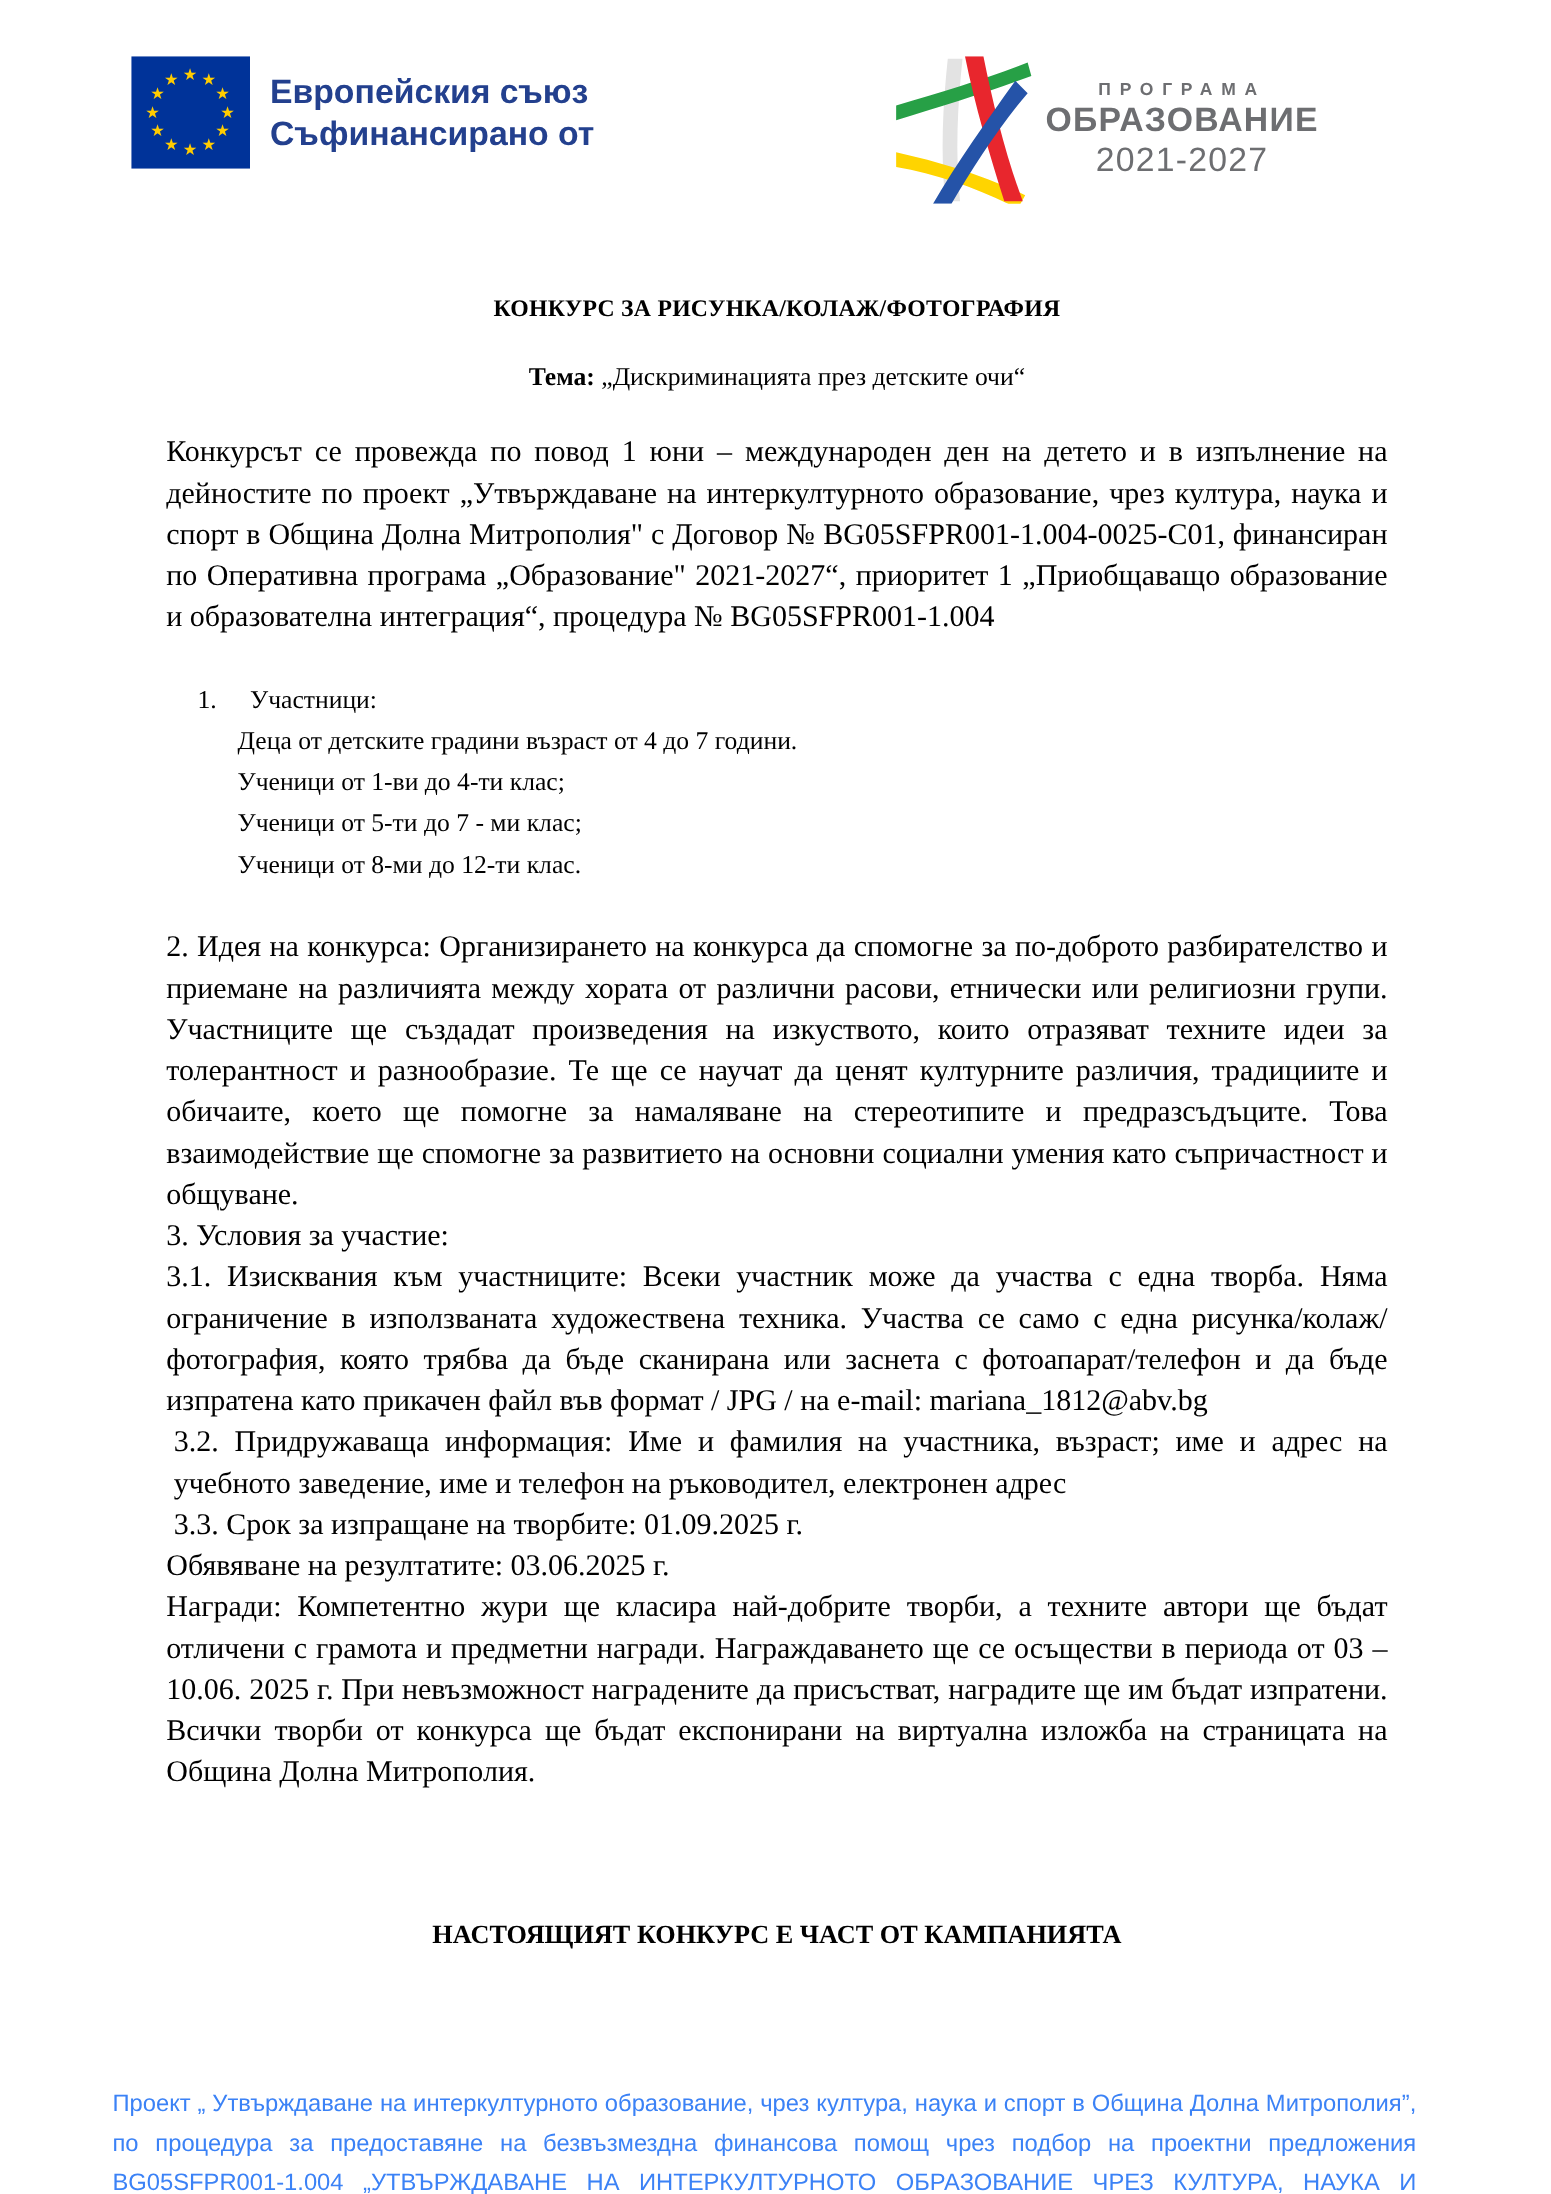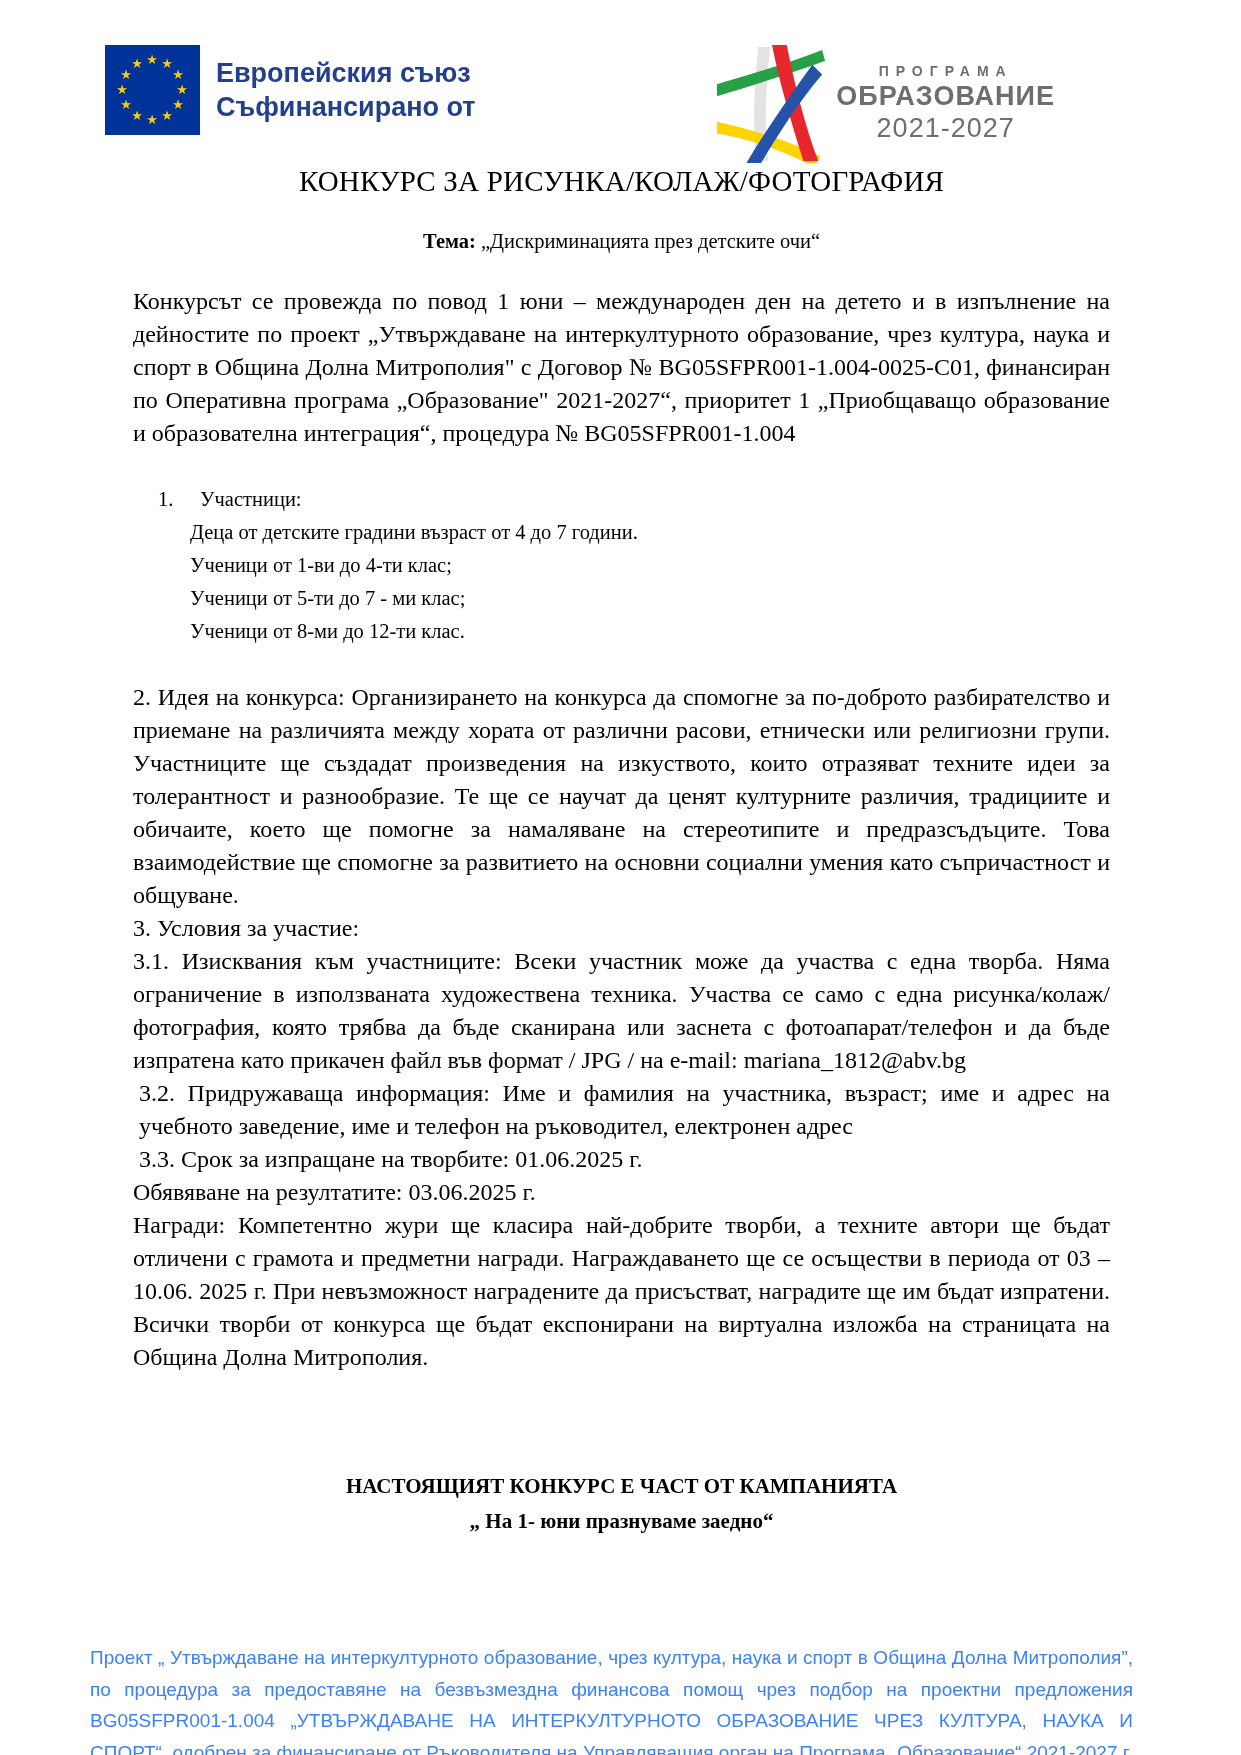--- a/index.html
+++ b/index.html
@@ -44,22 +44,23 @@
     text-align: center;
     margin-top: 18px;
   }
   .program-kicker { font-size: 14px; letter-spacing: 7px; font-weight: bold; }
   .program-name { font-size: 27px; font-weight: bold; letter-spacing: 1px; margin-top: 2px; }
   .program-years { font-size: 27px; margin-top: 1px; letter-spacing: 1px; }
 
   
   .doc-title {
     text-align: center;
-    font-weight: normal;
-    font-size: 29px;
+    font-weight: bold;
+    font-size: 19px;
+    margin-top: 72px;
     letter-spacing: 0.2px;
   }
   .doc-theme {
     text-align: center;
     font-size: 20.5px;
     margin-top: 32px;
   }
   .doc-theme .theme-label { font-weight: bold; }
 
   .para {
@@ -166,24 +167,23 @@
     <div class="list-item">Ученици от 1-ви до 4-ти клас;</div>
     <div class="list-item">Ученици от 5-ти до 7 - ми клас;</div>
     <div class="list-item">Ученици от 8-ми до 12-ти клас.</div>
   </div>
 
   <p class="para idea">2. Идея на конкурса: Организирането на конкурса да спомогне за по-доброто разбирателство и приемане на различията между хората от различни расови, етнически или религиозни групи. Участниците ще създадат произведения на изкуството, които отразяват техните идеи за толерантност и разнообразие. Те ще се научат да ценят културните различия, традициите и обичаите, което ще помогне за намаляване на стереотипите и предразсъдъците. Това взаимодействие ще спомогне за развитието на основни социални умения като съпричастност и общуване.</p>
 
   <p class="para tight">3. Условия за участие:</p>
   <p class="para tight">3.1. Изисквания към участниците: Всеки участник може да участва с една творба. Няма ограничение в използваната художествена техника. Участва се само с една рисунка/колаж/фотография, която трябва да бъде сканирана или заснета с фотоапарат/телефон и да бъде изпратена като прикачен файл във формат / JPG / на e-mail: mariana_1812@abv.bg</p>
   <p class="para tight indent-sm">3.2. Придружаваща информация: Име и фамилия на участника,  възраст; име и адрес на учебното заведение, име и телефон на ръководител, електронен адрес</p>
-  <p class="para tight indent-sm">3.3. Срок за изпращане на  творбите: 01.06.2025 г.</p>
+  <p class="para tight indent-sm">3.3. Срок за изпращане на  творбите: 01.09.2025 г.</p>
   <p class="para tight">Обявяване на резултатите: 03.06.2025 г.</p>
   <p class="para tight">Награди: Компетентно жури ще класира най-добрите творби, а техните автори ще бъдат отличени с грамота и предметни награди. Награждаването ще се осъществи в периода от 03 – 10.06. 2025 г. При невъзможност наградените да присъстват, наградите ще им бъдат изпратени. Всички творби от конкурса ще бъдат експонирани на виртуална изложба на страницата на Община Долна Митрополия.</p>
 
   <div class="campaign">
     <div>НАСТОЯЩИЯТ КОНКУРС Е ЧАСТ ОТ КАМПАНИЯТА</div>
-    <div>„ На 1- юни празнуваме заедно“</div>
   </div>
 
   <p class="footer-para">Проект „ Утвърждаване на интеркултурното образование, чрез култура, наука и спорт в Община Долна Митрополия”,  по процедура за предоставяне на безвъзмездна финансова помощ чрез подбор на проектни предложения BG05SFPR001-1.004 „УТВЪРЖДАВАНЕ НА ИНТЕРКУЛТУРНОТО ОБРАЗОВАНИЕ ЧРЕЗ КУЛТУРА, НАУКА И СПОРТ“, одобрен за финансиране от Ръководителя на Управляващия орган на Програма „Образование“ 2021-2027 г.</p>
 
 </div>
 
 </body></html>

